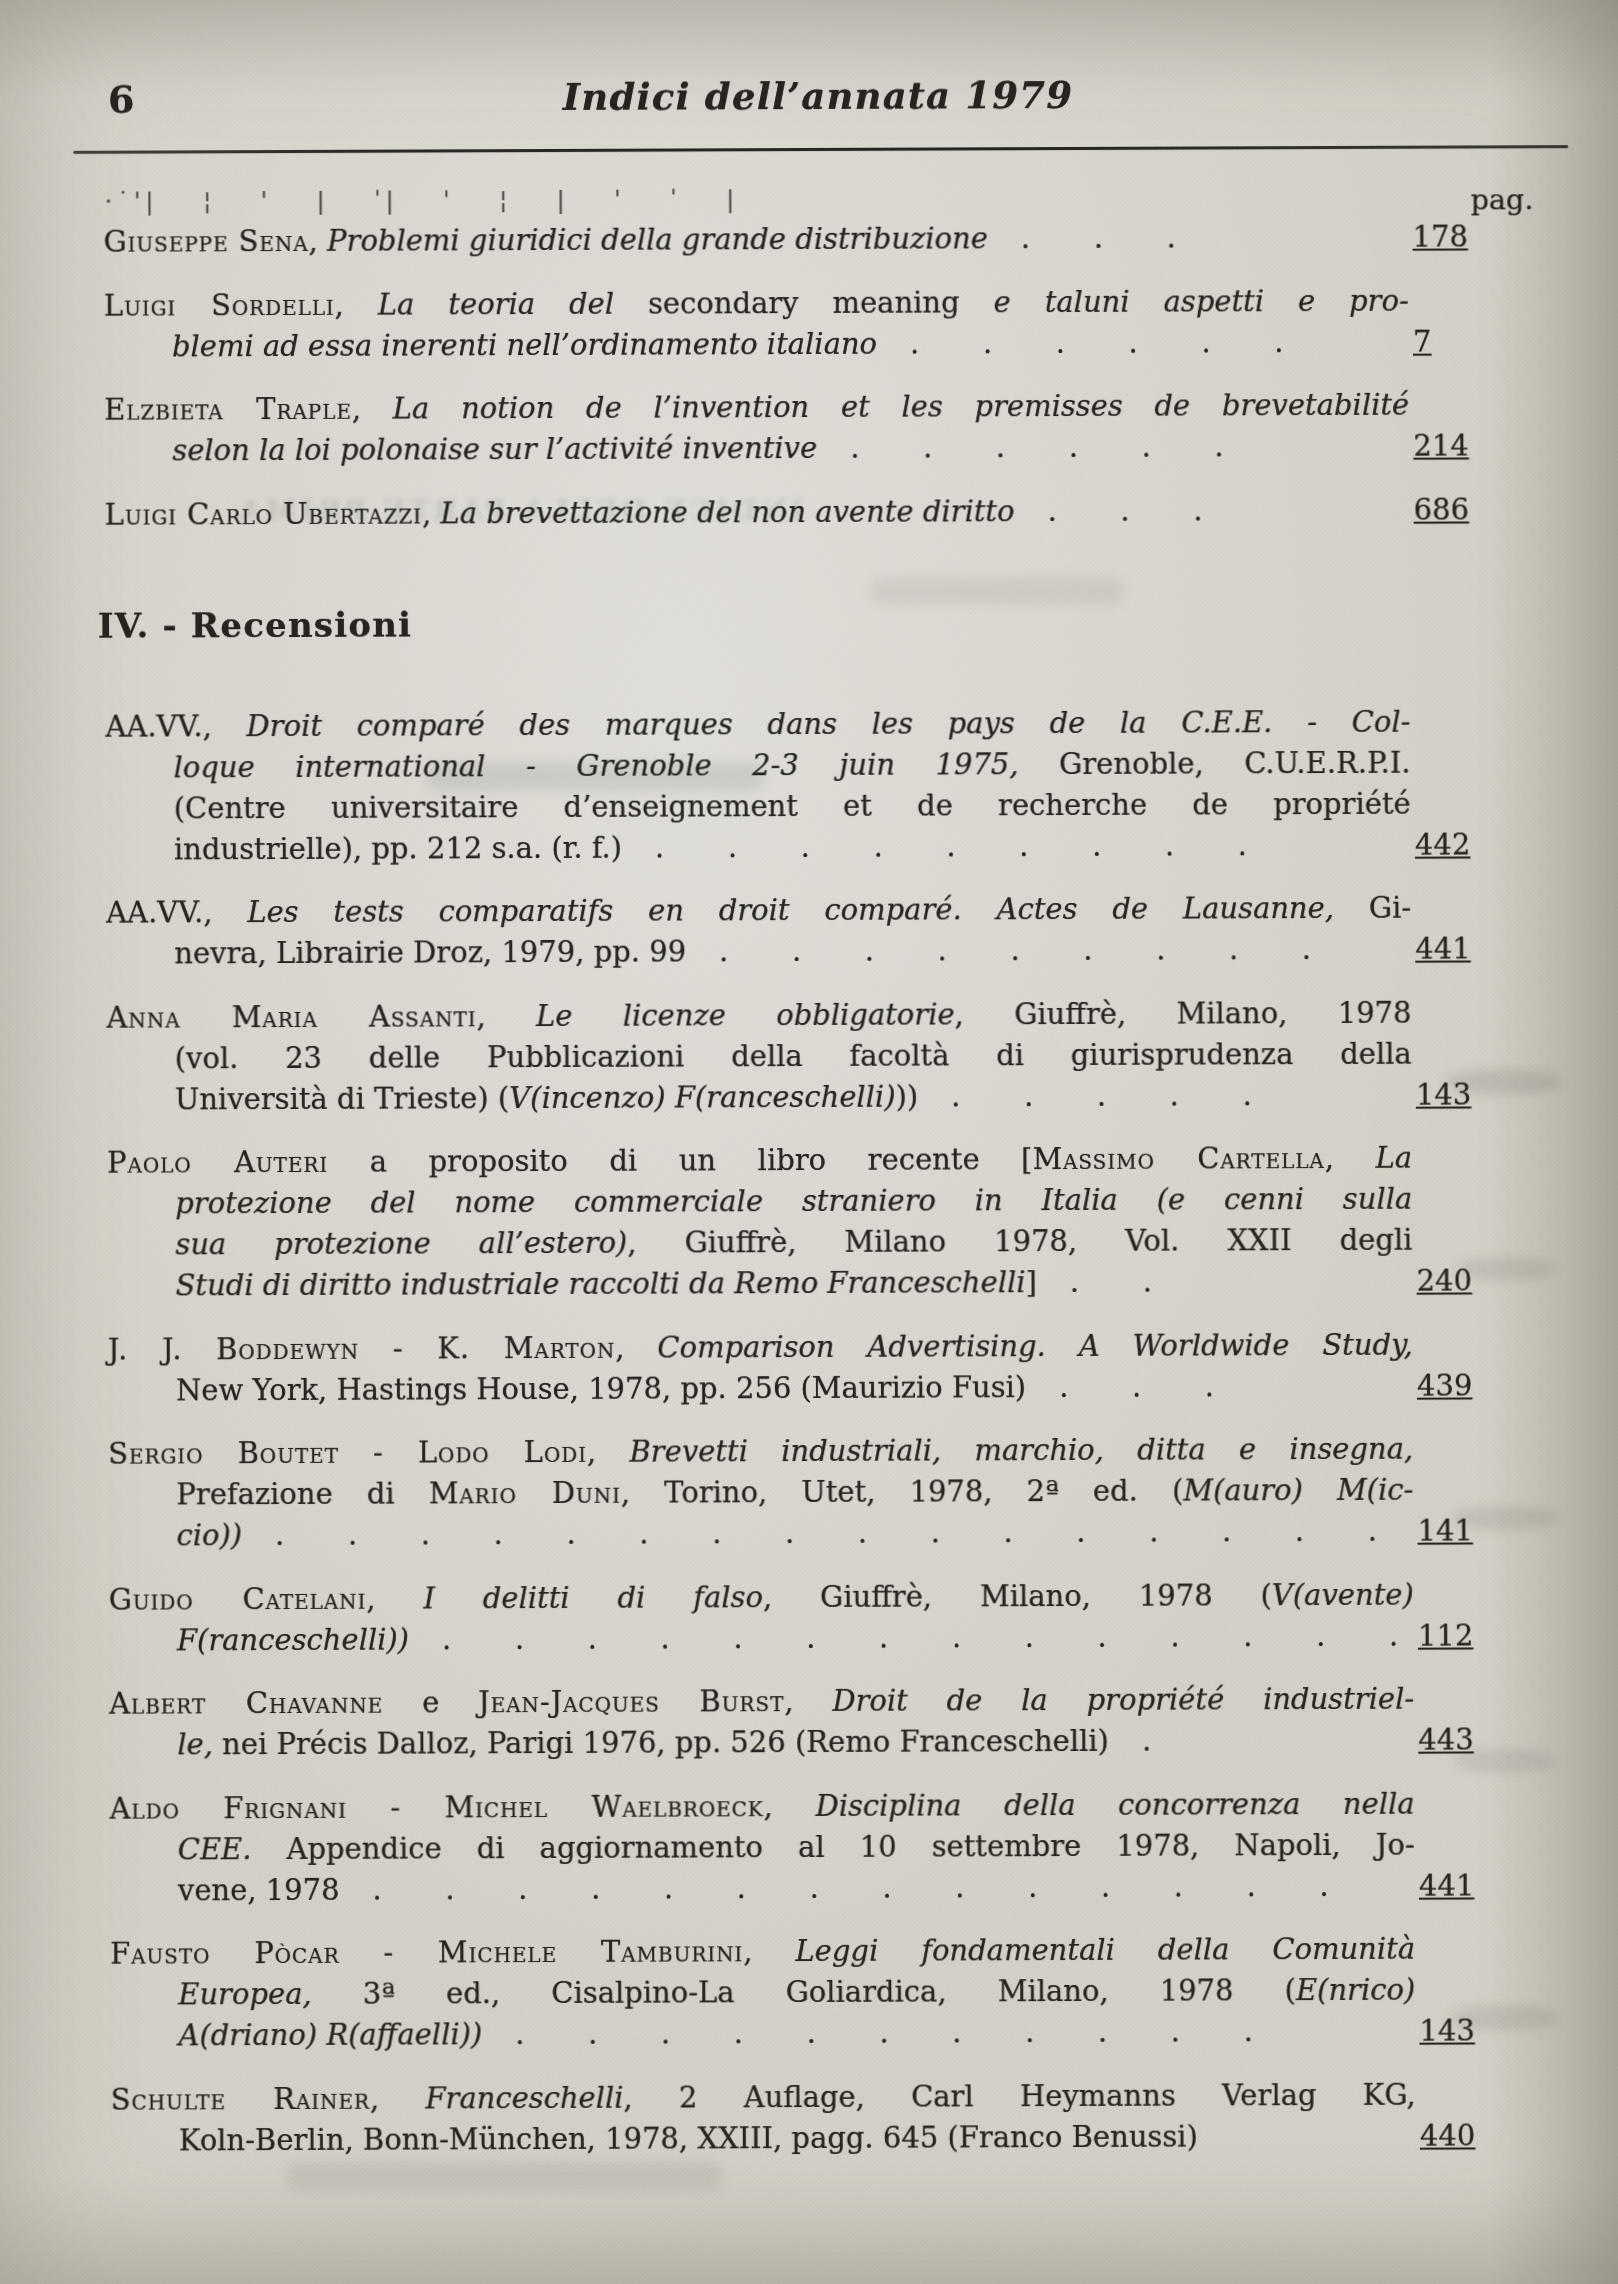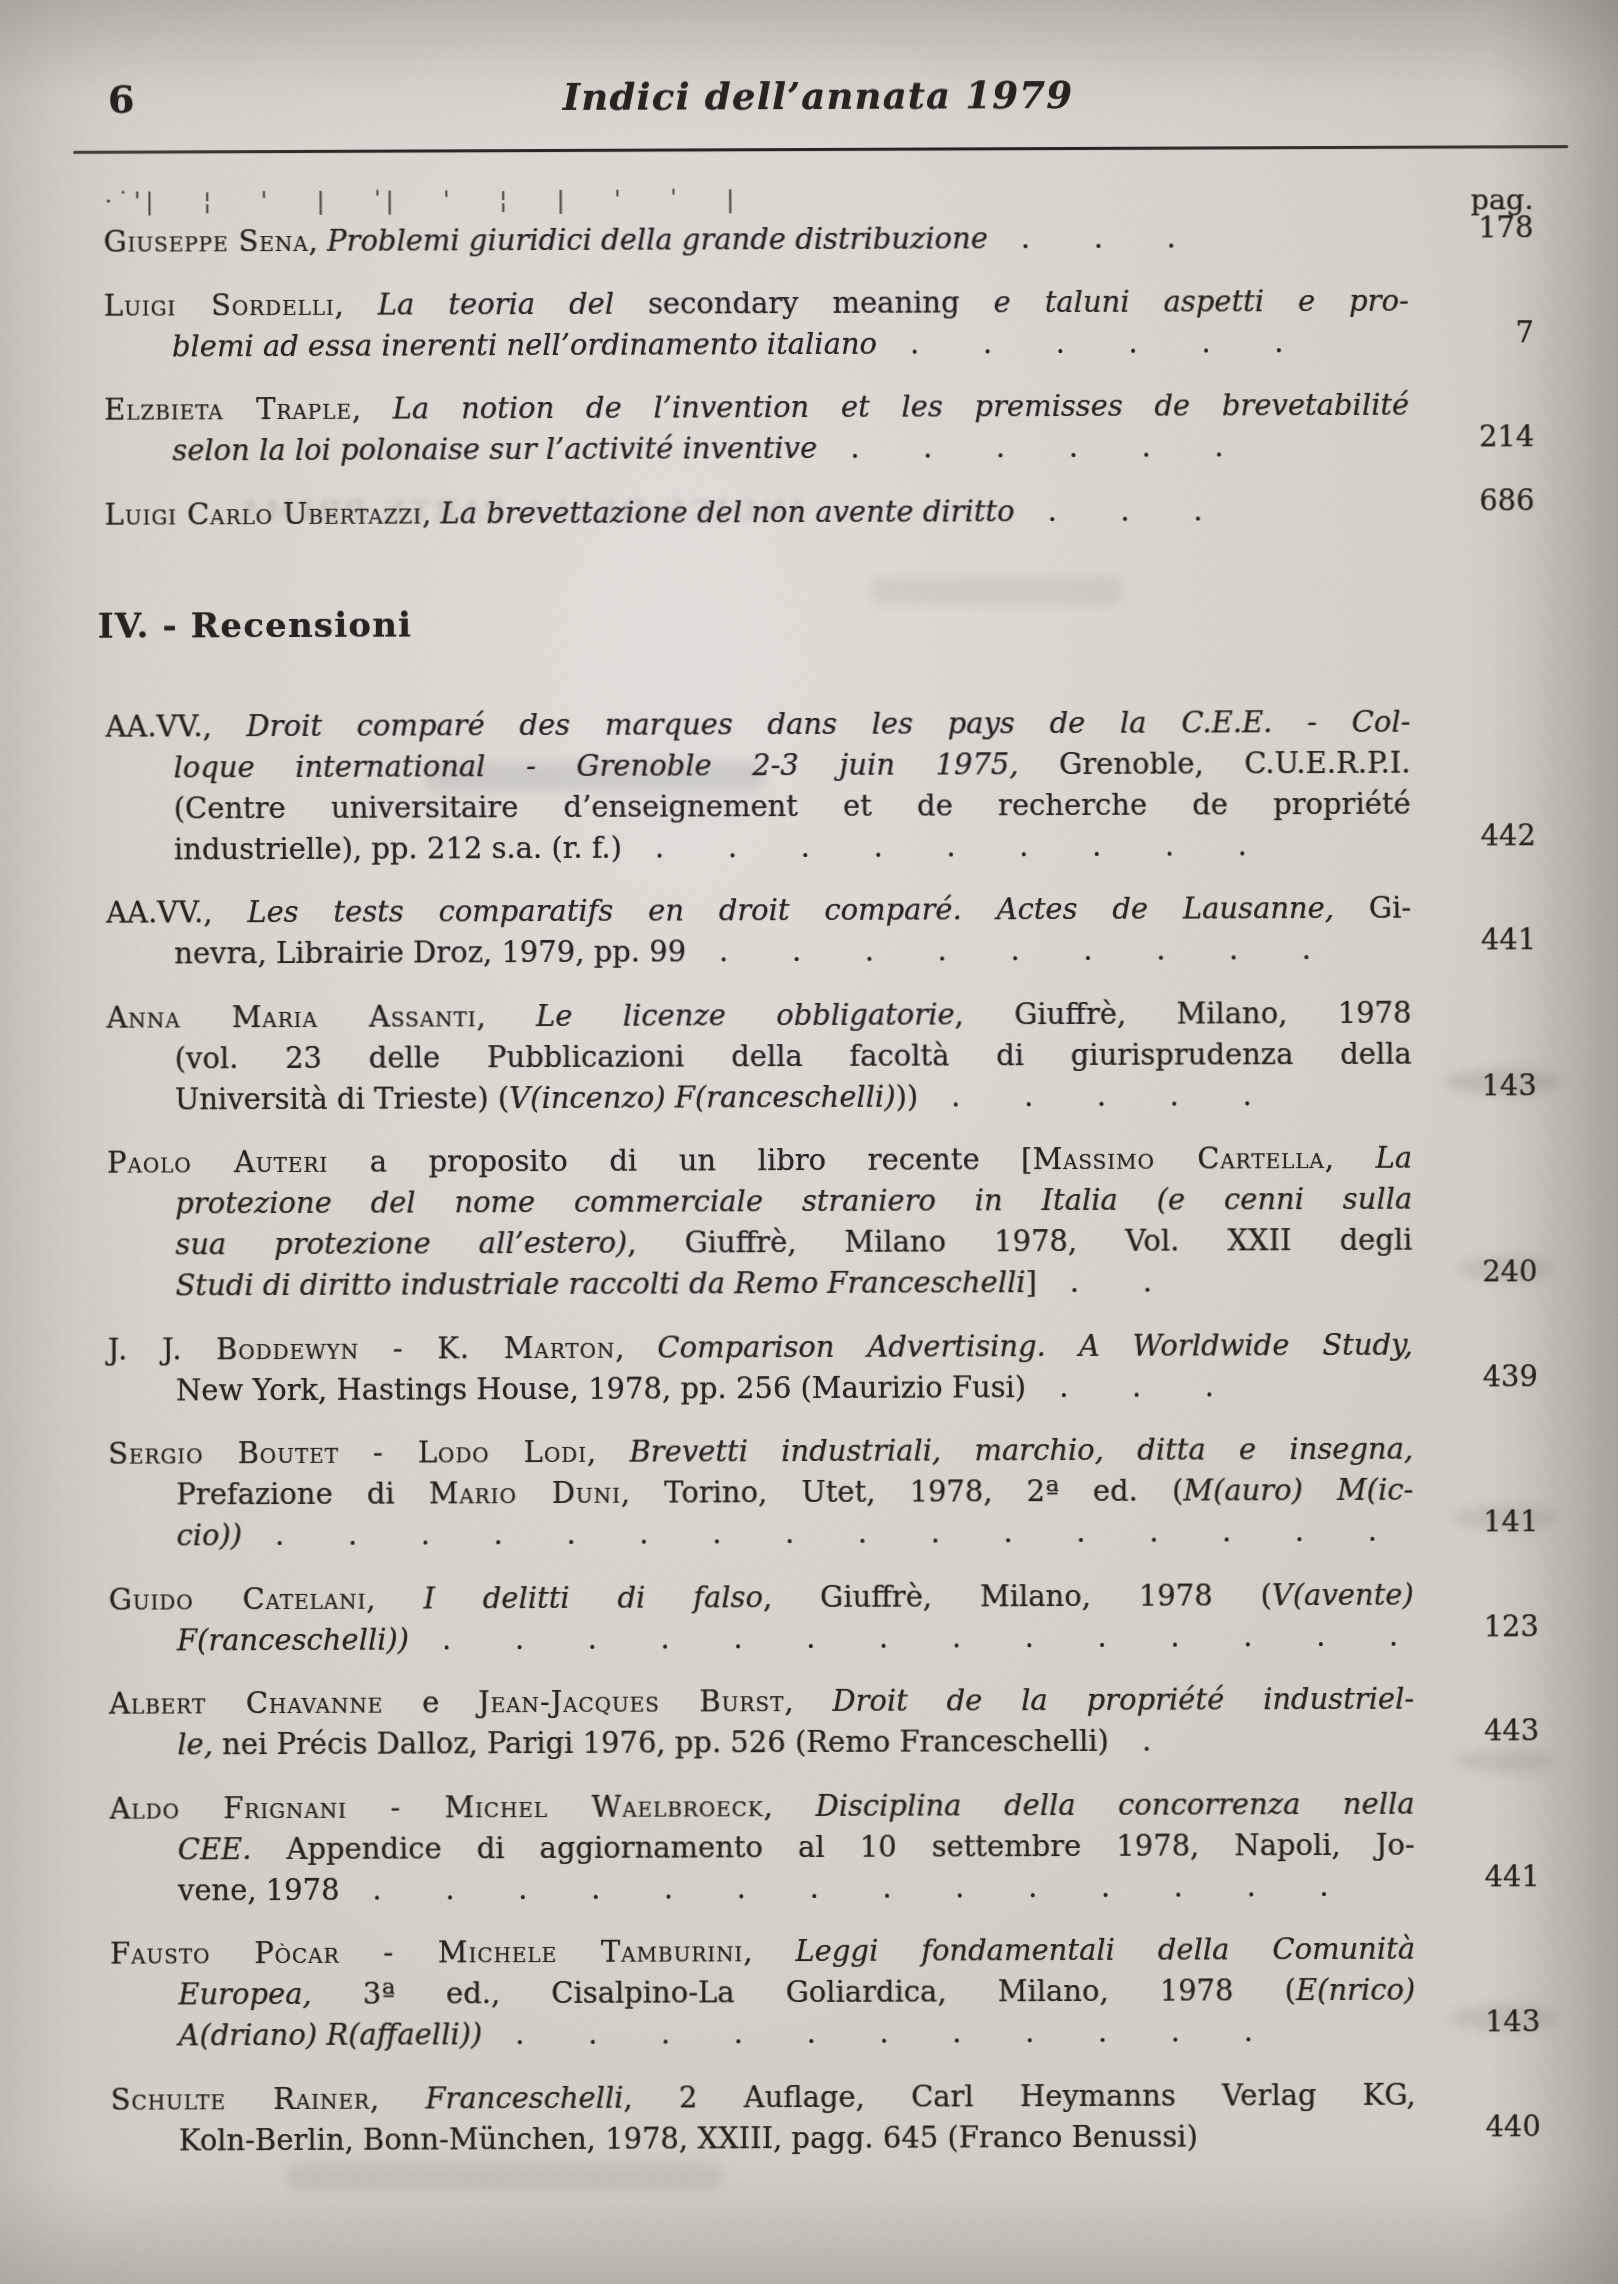--- a/index.html
+++ b/index.html
@@ -58,21 +58,21 @@
 
   .entries{ font-size:29px; line-height:41px; }
   .entry{ position:relative; padding-right:125px; margin-bottom:22.5px; }
   .line{ white-space:pre-wrap; }
   .line.cont{ padding-left:68px; }
   .line.jst{ text-align:justify; text-align-last:justify; }
   .seg-sc{ font-variant:small-caps; letter-spacing:0.9px; }
   .seg-it{ font-style:italic; }
   .seg-rm{ font-style:normal; }
   .dots{ margin-left:33px; word-spacing:52px; letter-spacing:1.2px; }
-  .pg{ position:absolute; right:0; bottom:9px; width:121px; text-align:right; }
+  .pg{ position:absolute; right:0; bottom:0; width:121px; text-align:left;text-decoration:underline; }
 
   .section-heading{
     font-size:34px; font-weight:bold; line-height:45px;
     margin:68px 0 58px -7.3px; letter-spacing:1.2px;
   }
 
   
   .ghost-line{
     position:absolute; left:236px; top:493px;
     transform:scaleX(-1);
@@ -171,21 +171,21 @@
         </div>
         <div class="entry">
           <div class="line jst"><span class="seg-sc">Sergio Boutet - Lodo Lodi</span><span class="seg-rm">, </span><span class="seg-it">Brevetti industriali, marchio, ditta e insegna,</span></div>
           <div class="line cont jst"><span class="seg-rm">Prefazione di </span><span class="seg-sc">Mario Duni</span><span class="seg-rm">, Torino, Utet, 1978, 2ª ed. (</span><span class="seg-it">M(auro) M(ic-</span></div>
           <div class="line cont"><span class="seg-it">cio))</span><span class="dots">. . . . . . . . . . . . . . . .</span></div>
           <span class="pg">141</span>
         </div>
         <div class="entry">
           <div class="line jst"><span class="seg-sc">Guido Catelani</span><span class="seg-rm">, </span><span class="seg-it">I delitti di falso</span><span class="seg-rm">, Giuffrè, Milano, 1978 (</span><span class="seg-it">V(avente)</span></div>
           <div class="line cont"><span class="seg-it">F(ranceschelli))</span><span class="dots">. . . . . . . . . . . . . .</span></div>
-          <span class="pg">123</span>
+          <span class="pg">112</span>
         </div>
         <div class="entry">
           <div class="line jst"><span class="seg-sc">Albert Chavanne</span><span class="seg-rm"> e </span><span class="seg-sc">Jean-Jacques Burst</span><span class="seg-rm">, </span><span class="seg-it">Droit de la propriété industriel-</span></div>
           <div class="line cont"><span class="seg-it">le,</span><span class="seg-rm"> nei Précis Dalloz, Parigi 1976, pp. 526 (Remo Franceschelli)</span><span class="dots">.</span></div>
           <span class="pg">443</span>
         </div>
         <div class="entry">
           <div class="line jst"><span class="seg-sc">Aldo Frignani - Michel Waelbroeck</span><span class="seg-rm">, </span><span class="seg-it">Disciplina della concorrenza nella</span></div>
           <div class="line cont jst"><span class="seg-it">CEE.</span><span class="seg-rm"> Appendice di aggiornamento al 10 settembre 1978, Napoli, Jo-</span></div>
           <div class="line cont"><span class="seg-rm">vene, 1978</span><span class="dots">. . . . . . . . . . . . . .</span></div>

